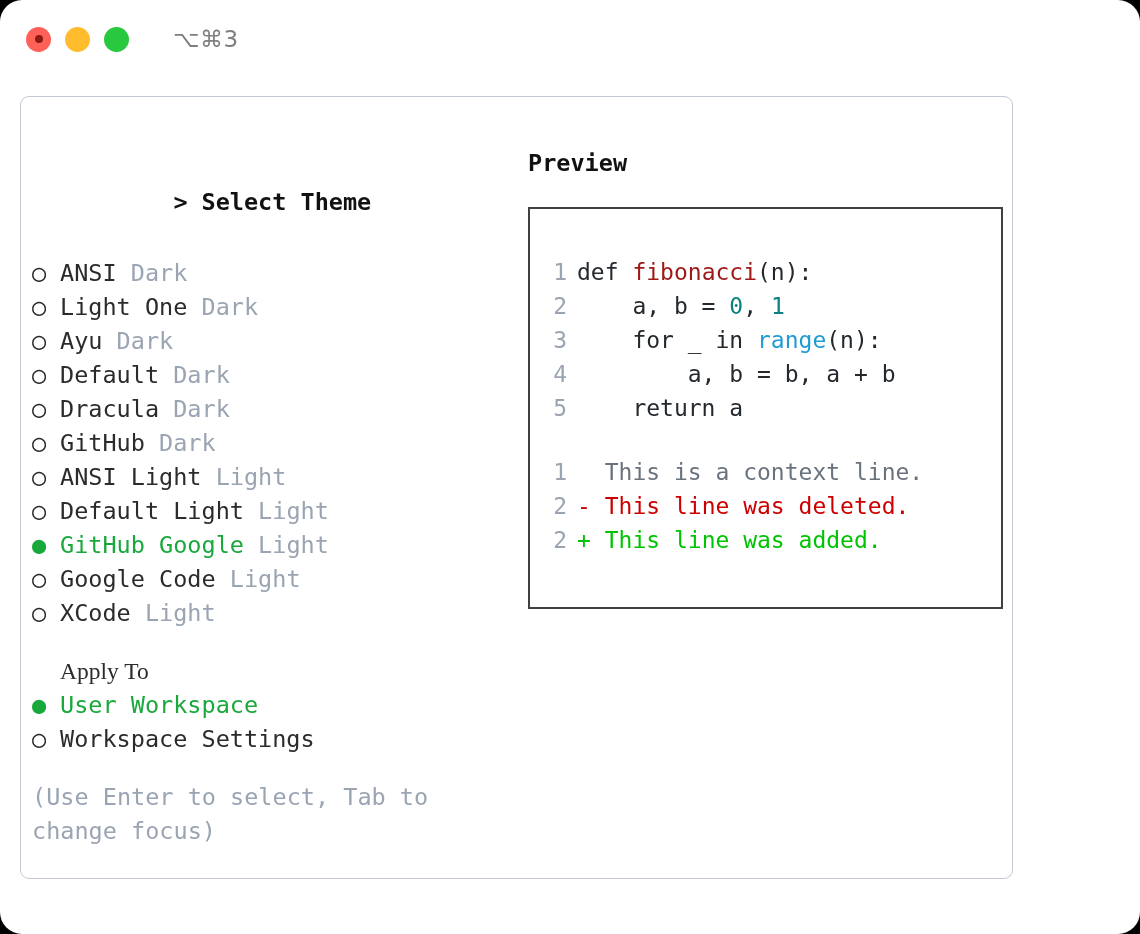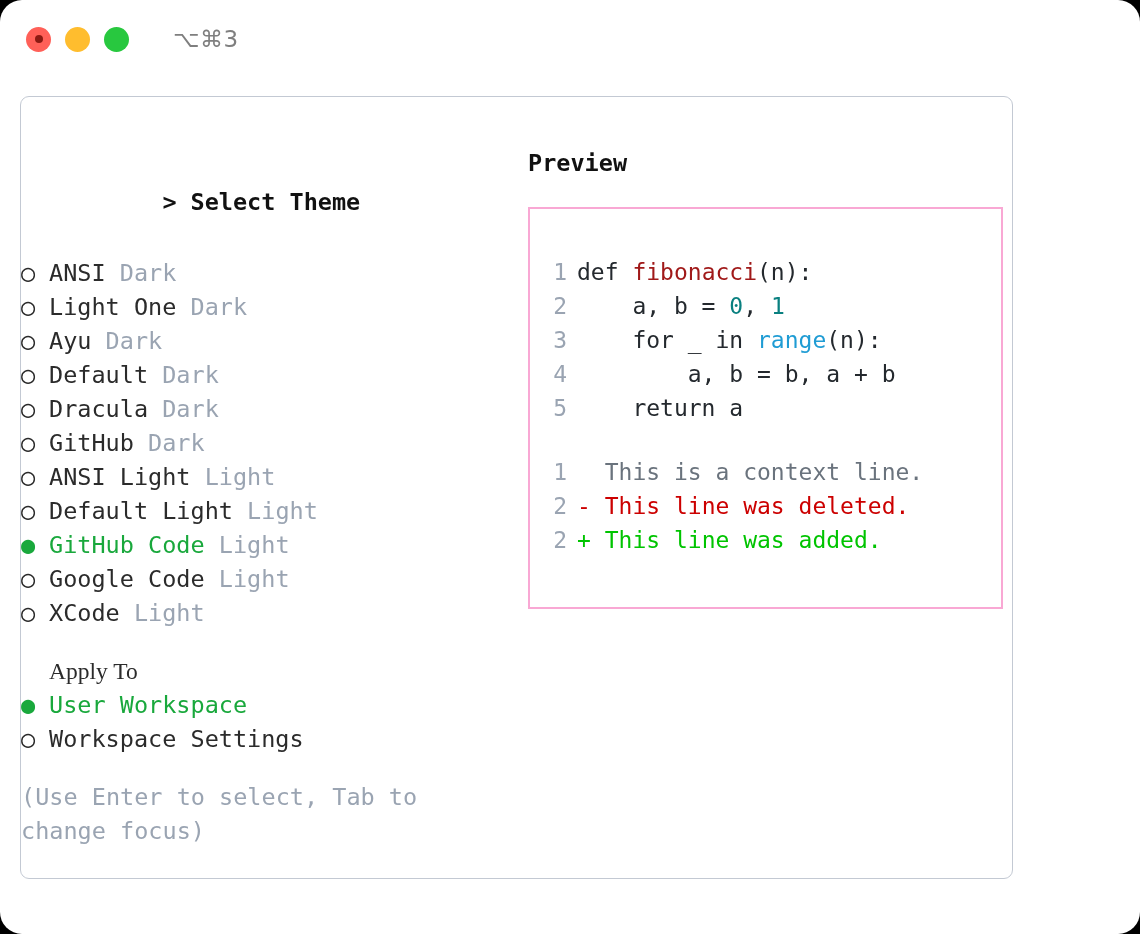--- a/index.html
+++ b/index.html
@@ -85,21 +85,21 @@
     position: absolute;
     left: 0;
     top: 0;
     width: 100%;
     height: 100%;
   }
 
   
   .left-pane {
     position: absolute;
-    left: 0;
+    left: 11px;
     top: 51px;
     width: 450px;
   }
 
   .row {
     font-size: 23.5px;
     line-height: 34px;
     white-space: pre;
     color: #2b2b2b;
   }
@@ -153,21 +153,21 @@
   .preview-label {
     font-size: 23.5px;
     font-weight: bold;
     color: #111111;
     line-height: 30px;
   }
   .preview-box {
     margin-top: 29px;
     width: 475px;
     height: 402px;
-    border: 2px solid #f9a8d4;
+    border: 2px solid #404040;
     box-sizing: border-box;
     background: #ffffff;
     padding: 46px 0 0 0;
   }
 
   .code-line {
     font-size: 23px;
     line-height: 34px;
     white-space: pre;
     color: #24292e;
@@ -217,21 +217,21 @@
 
         <div id="theme-list">
             <div class="row"><span class="marker">○</span><span>ANSI</span><span class="tag"> Dark</span></div>
             <div class="row"><span class="marker">○</span><span>Light One</span><span class="tag"> Dark</span></div>
             <div class="row"><span class="marker">○</span><span>Ayu</span><span class="tag"> Dark</span></div>
             <div class="row"><span class="marker">○</span><span>Default</span><span class="tag"> Dark</span></div>
             <div class="row"><span class="marker">○</span><span>Dracula</span><span class="tag"> Dark</span></div>
             <div class="row"><span class="marker">○</span><span>GitHub</span><span class="tag"> Dark</span></div>
             <div class="row"><span class="marker">○</span><span>ANSI Light</span><span class="tag"> Light</span></div>
             <div class="row"><span class="marker">○</span><span>Default Light</span><span class="tag"> Light</span></div>
-            <div class="row selected"><span class="marker">●</span><span>GitHub Code</span><span class="tag"> Light</span></div>
+            <div class="row selected"><span class="marker">●</span><span>GitHub Google</span><span class="tag"> Light</span></div>
             <div class="row"><span class="marker">○</span><span>Google Code</span><span class="tag"> Light</span></div>
             <div class="row"><span class="marker">○</span><span>XCode</span><span class="tag"> Light</span></div>
           </div>
 
         <div class="spacer-sm"></div>
 
         <div class="section-title">Apply To</div>
 
         <div id="apply-list">
             <div class="row selected"><span class="marker">●</span><span>User Workspace</span></div>

